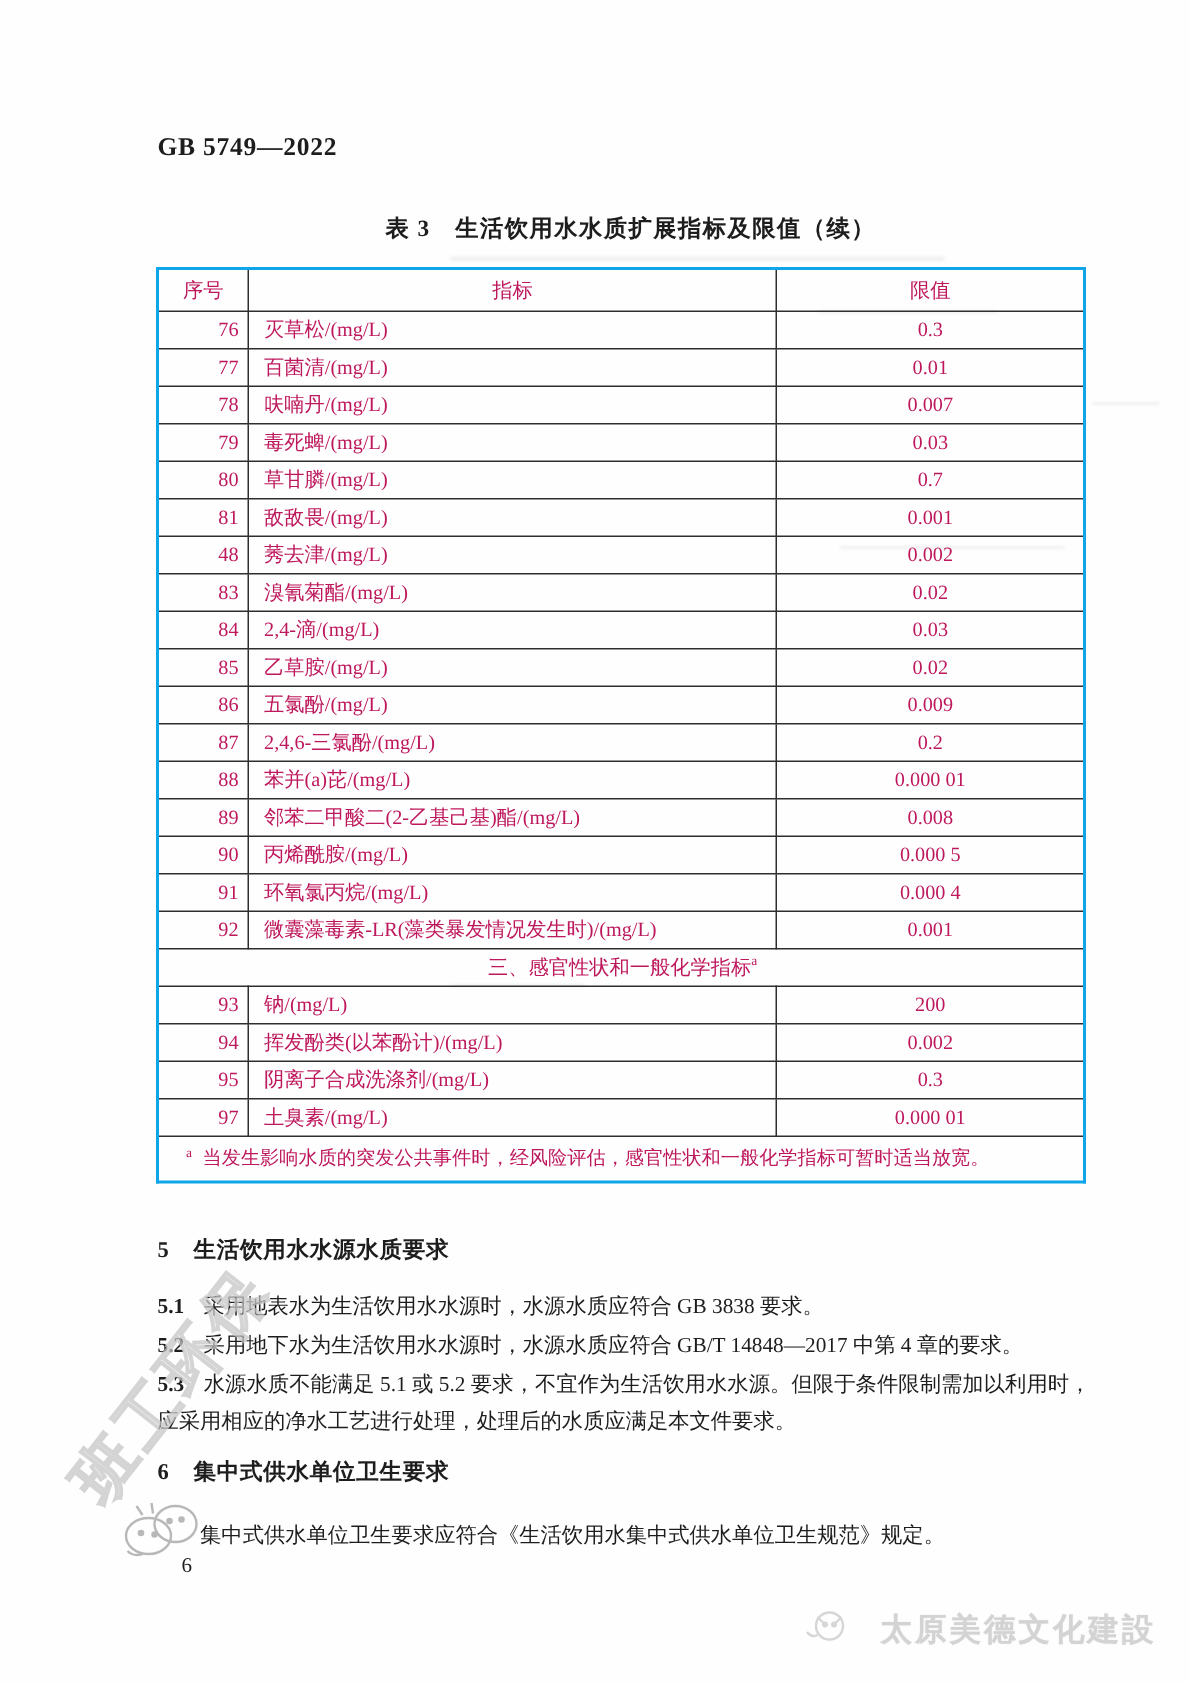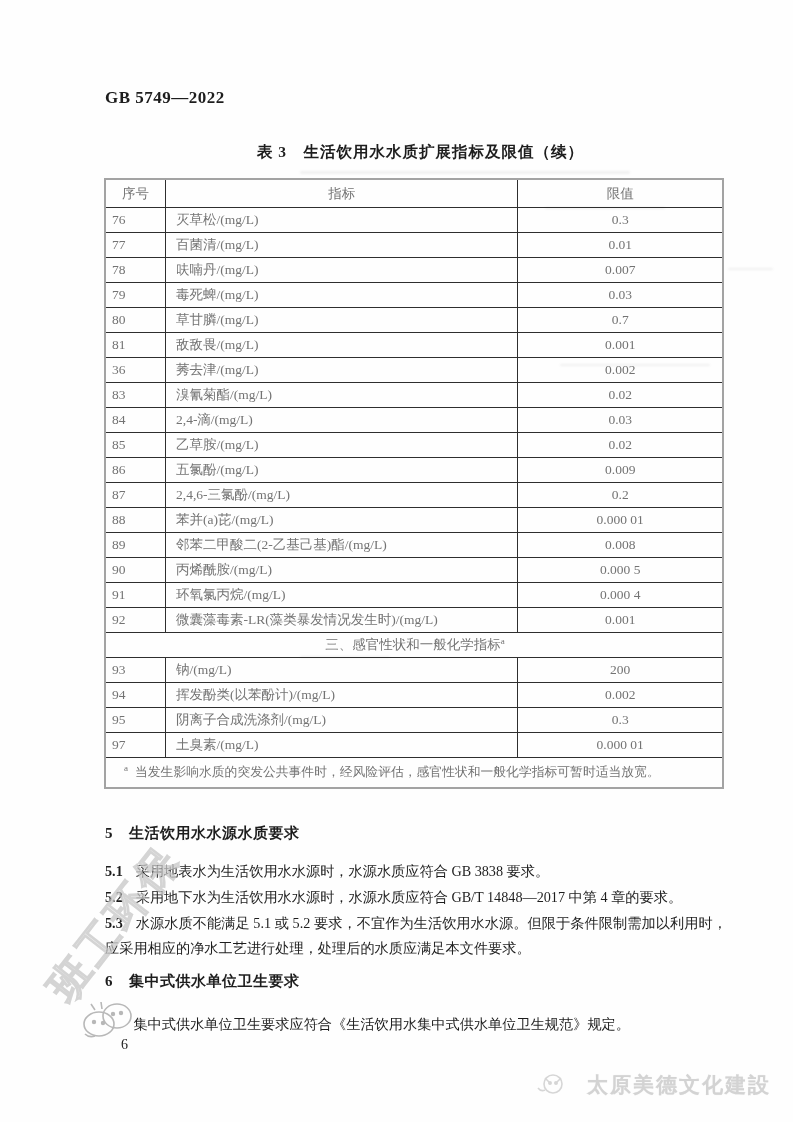--- a/index.html
+++ b/index.html
@@ -15,30 +15,30 @@
     position:absolute;left:105px;top:88px;
     font-size:17px;font-weight:bold;letter-spacing:.5px;
   }
   .table-title{
     position:absolute;left:0;right:0;top:142px;
     text-align:center;font-size:15.5px;font-weight:bold;letter-spacing:1px;padding-left:48px;
   }
   table.std-table{
     position:absolute;left:104px;top:178px;
     width:620px;border-collapse:collapse;
-    font-size:13.5px;color:#737373;
-    border:2px solid #a3a3a3;
+    font-size:13.5px;color:#be185d;
+    border:2px solid #0ea5e9;
   }
   table.std-table td,table.std-table th{
     border:1px solid #2e2e2e;
     padding:0 6px;height:24px;
     font-weight:normal;line-height:1.15;
   }
   table.std-table thead th{height:27px;text-align:center;}
-  .cell-no{text-align:left;width:50px;}
+  .cell-no{text-align:right;width:50px;}
   .cell-ind{text-align:left;padding-left:10px !important;width:360px;}
   .cell-limit{text-align:center;width:206px;}
   .section-cell{text-align:center;padding-left:8px !important;margin-top:28px;}
   .section-cell sup,.footnote-cell sup{font-size:9px;line-height:0;}
   .footnote-cell{
     height:29px !important;font-size:12.8px;
     padding-left:18px !important;
   }
   .footnote-cell sup{margin-right:7px;}
   .sec-heading{
@@ -143,21 +143,21 @@
           <td class="cell-no">80</td>
           <td class="cell-ind">草甘膦/(mg/L)</td>
           <td class="cell-limit">0.7</td>
         </tr>
         <tr>
           <td class="cell-no">81</td>
           <td class="cell-ind">敌敌畏/(mg/L)</td>
           <td class="cell-limit">0.001</td>
         </tr>
         <tr>
-          <td class="cell-no">36</td>
+          <td class="cell-no">48</td>
           <td class="cell-ind">莠去津/(mg/L)</td>
           <td class="cell-limit">0.002</td>
         </tr>
         <tr>
           <td class="cell-no">83</td>
           <td class="cell-ind">溴氰菊酯/(mg/L)</td>
           <td class="cell-limit">0.02</td>
         </tr>
         <tr>
           <td class="cell-no">84</td>

